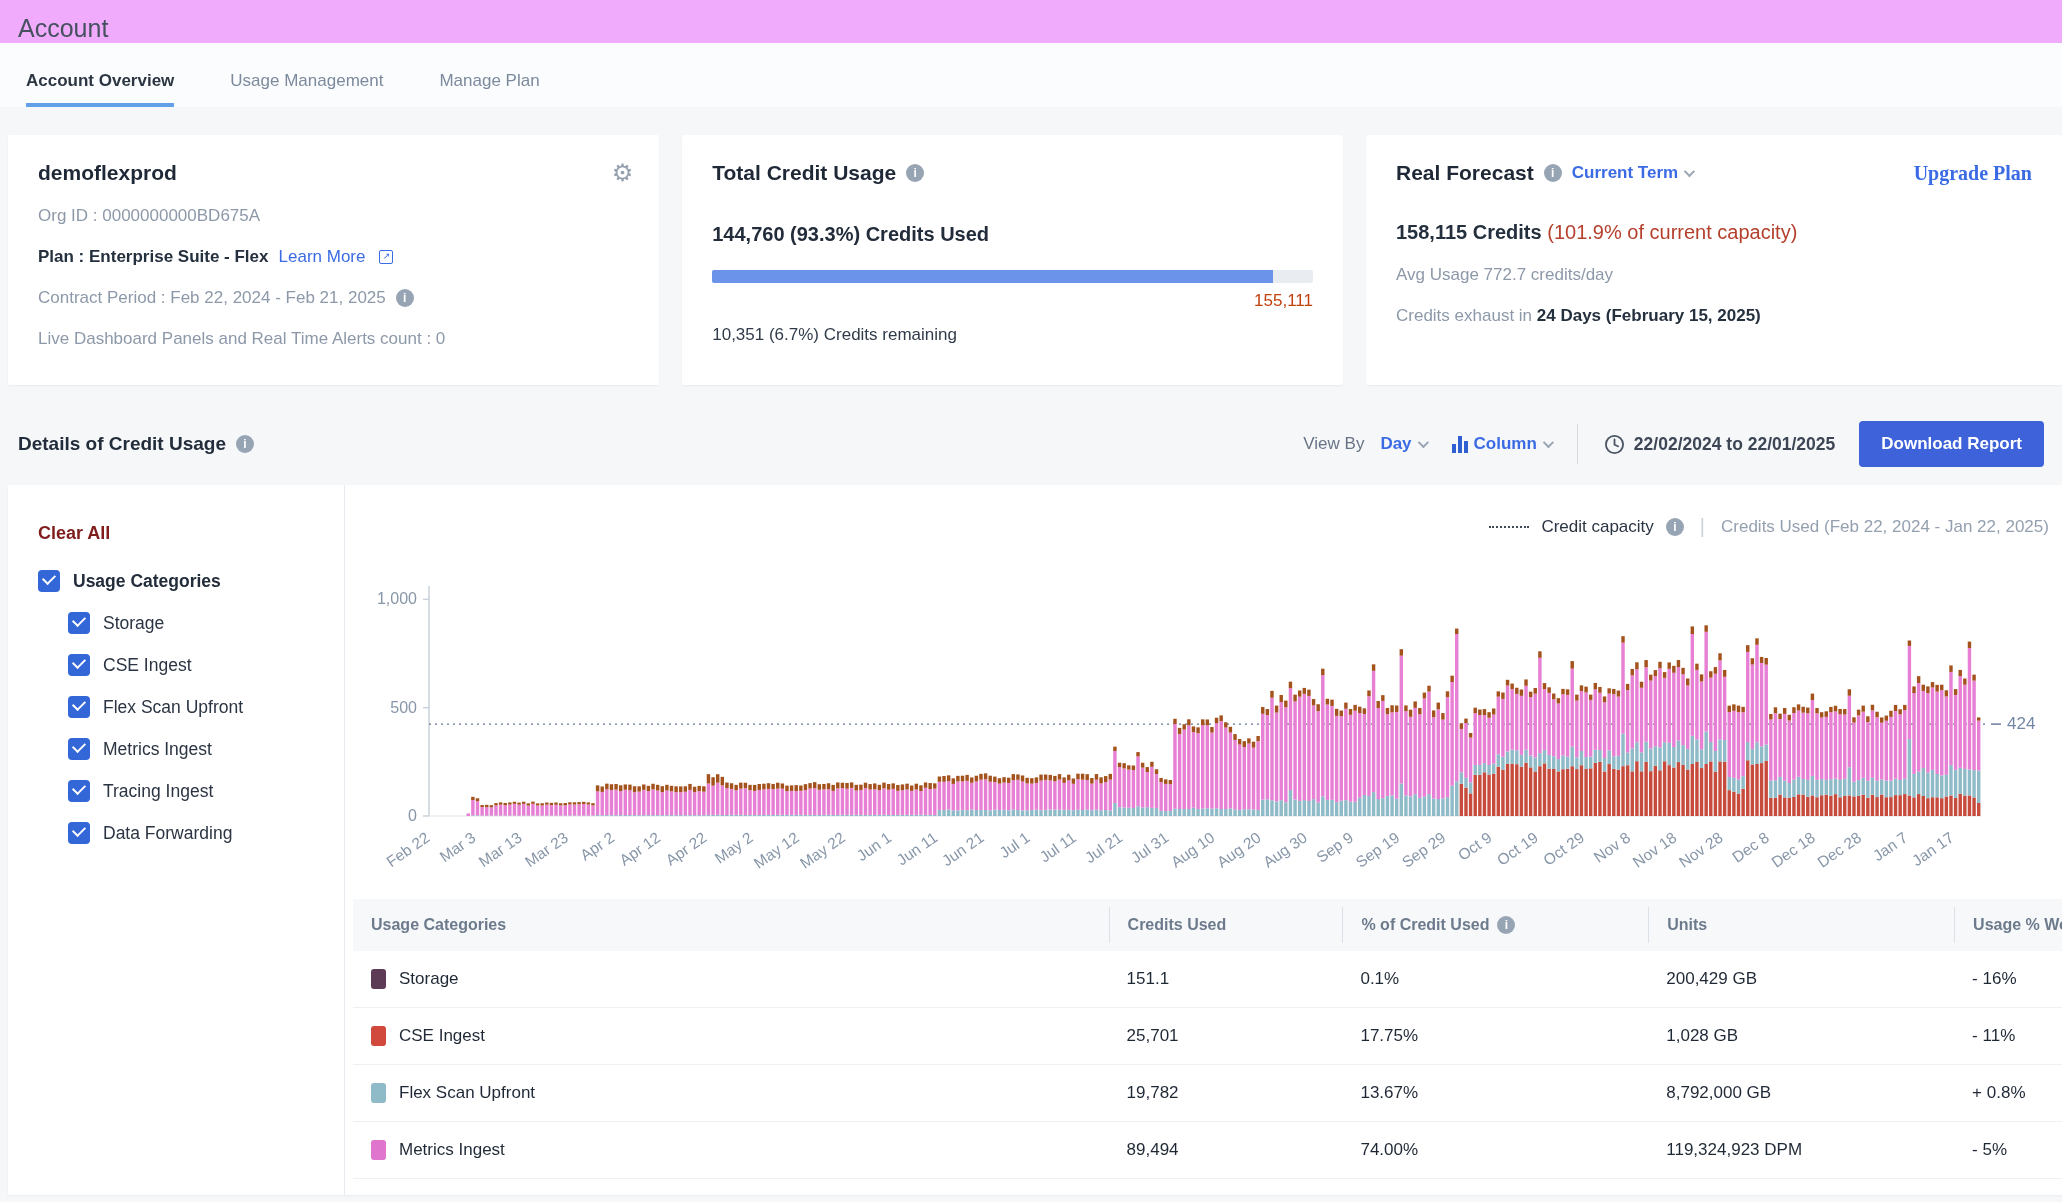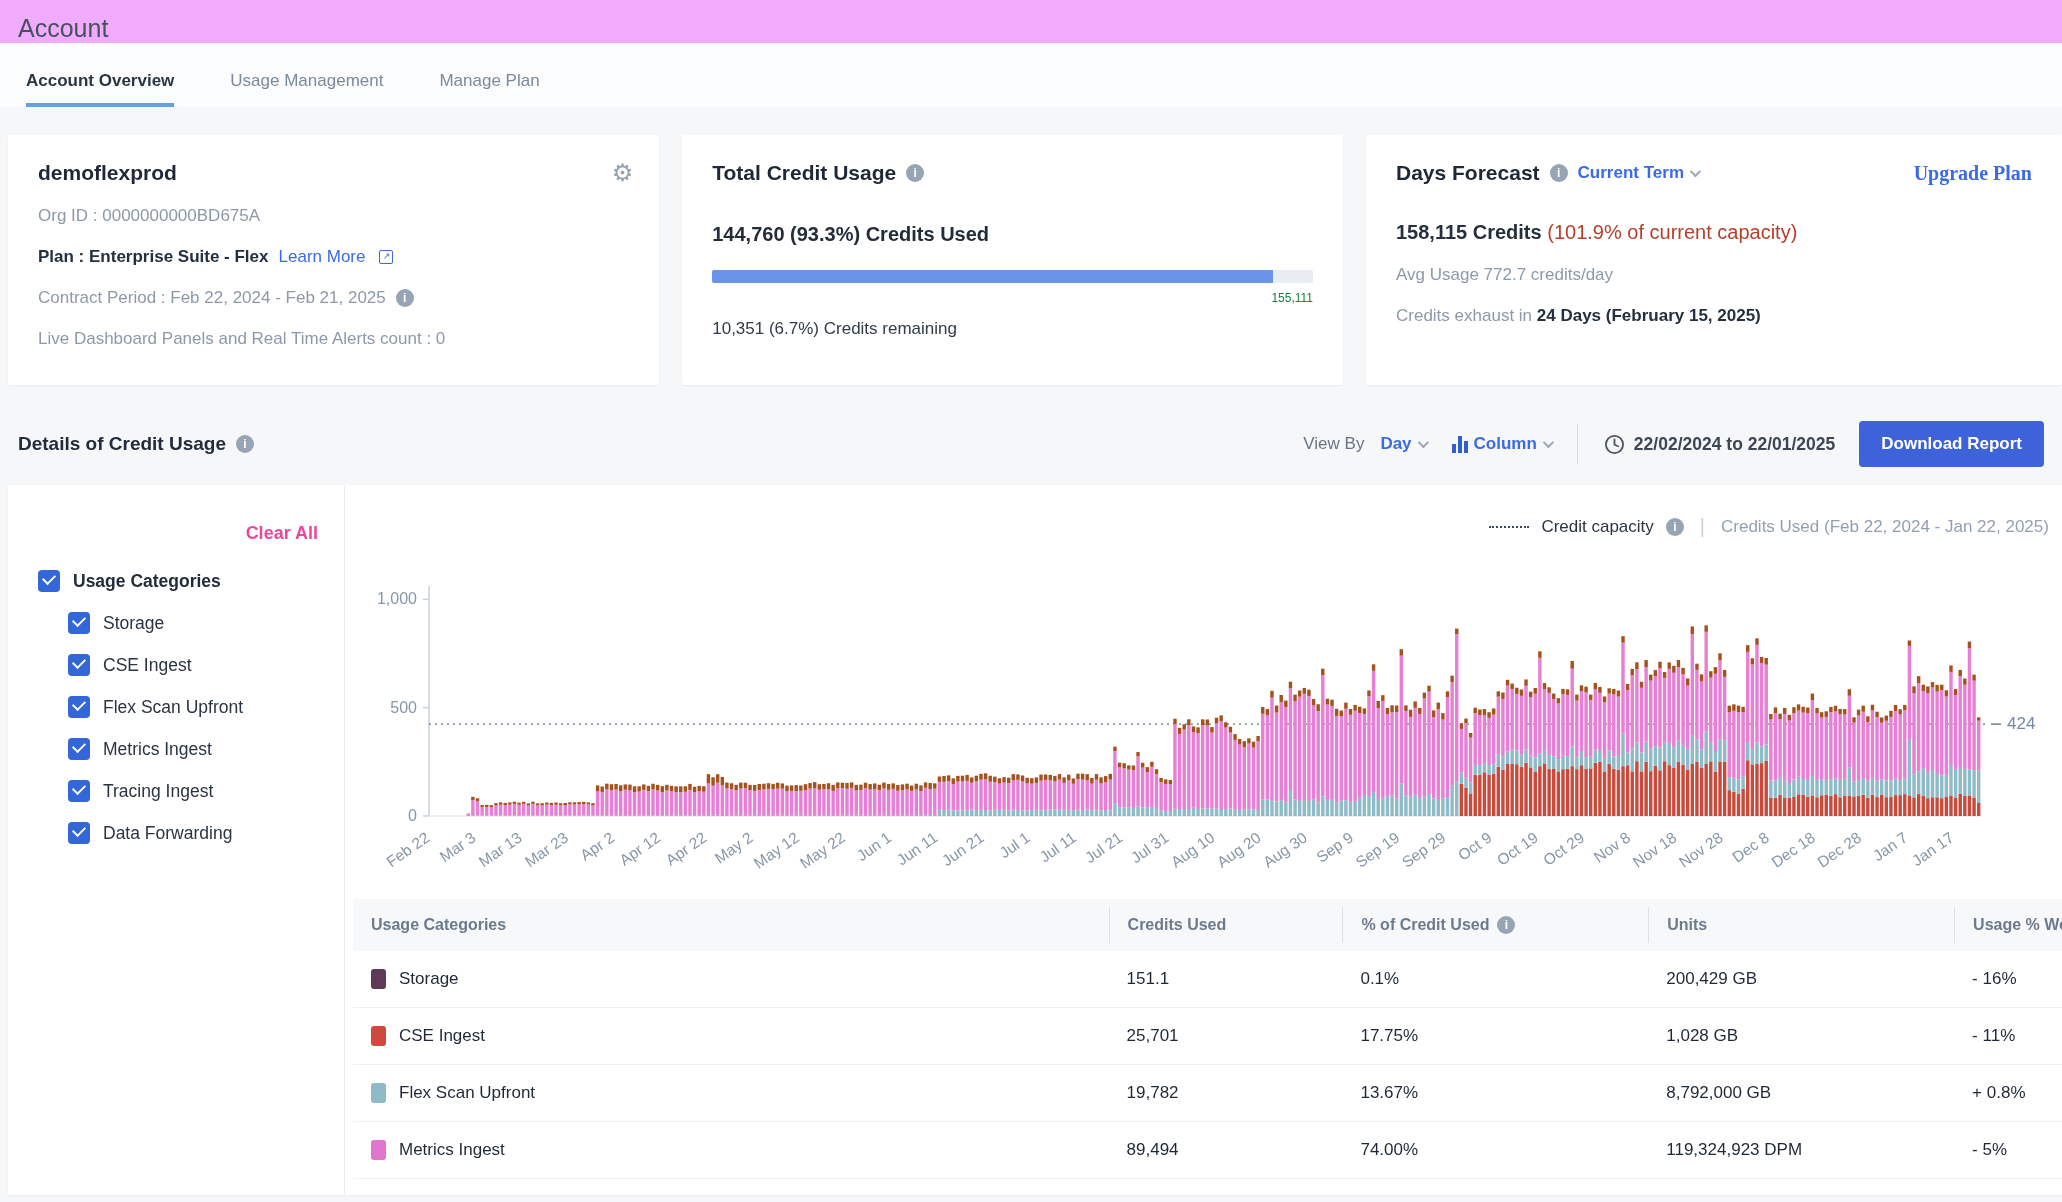--- a/index.html
+++ b/index.html
@@ -23,21 +23,21 @@
   .bold { font-weight:700; }
   .link { color:#3b6be4; cursor:pointer; }
   .gear { position:absolute; right:26px; top:24px; font-size:24px; color:#94a0ae; cursor:pointer; }
   .info-i { display:inline-flex; width:18px; height:18px; border-radius:50%; background:#97a4b4;
     color:#fff; font-size:12px; font-weight:700; align-items:center; justify-content:center; flex:none; }
   .ext-icon { display:inline-block; width:14px; height:14px; border:1.5px solid #3b6be4; border-radius:2px;
     font-size:9px; color:#3b6be4; line-height:11px; text-align:center; margin-left:4px; }
   .used-line { font-size:20px; font-weight:700; color:#222c3a; margin-top:38px; }
   .progress-track { margin-top:24px; height:13px; background:#e9ecf0; border-radius:2px; overflow:hidden; }
   .progress-fill { height:100%; background:#6b93ea; }
-  .capacity { text-align:right; font-size:12px; color:#15803d; margin-top:8px; }
+  .capacity { text-align:right; font-size:17px; color:#c2410c; margin-top:8px; }
   .remaining { font-size:17px; color:#313c4a; margin-top:14px; }
   .chev { display:inline-block; width:8px; height:8px; border-right:2px solid currentColor; border-bottom:2px solid currentColor;
     transform:rotate(45deg) translateY(-2px); margin-left:6px; }
   .chev.gray-c { color:#9aa6b4; }
   .forecast-head { display:flex; justify-content:space-between; align-items:center; }
   .credits-line { font-size:20px; margin-top:36px; }
   .warn { color:#b4402c; font-weight:400; }
   .toolbar { display:flex; align-items:center; padding:0 18px 0 18px; margin-top:34px; height:50px; }
   .toolbar-title { font-size:19px; font-weight:700; color:#222c3a; display:flex; align-items:center; gap:10px; }
   .toolbar-right { margin-left:auto; display:flex; align-items:center; gap:16px; }
@@ -45,21 +45,21 @@
   .sel { font-size:17px; color:#3b6be4; font-weight:600; cursor:pointer; display:flex; align-items:center; }
   .col-icon { display:inline-flex; align-items:flex-end; gap:2px; height:18px; margin:0 6px 0 10px; }
   .col-icon i { width:4px; background:#2f5fd0; display:block; }
   .vdiv { width:1px; height:40px; background:#d7dce3; margin:0 10px; }
   .daterange { font-size:17.5px; font-weight:700; color:#3c4655; display:flex; align-items:flex-end; gap:9px; }
   .dl-btn { background:#3d62d9; color:#fff; font-size:17px; font-weight:600; border:none; border-radius:4px;
     padding:13px 22px; cursor:pointer; margin-left:8px; }
   .panel { background:#fff; margin:16px 0 0 8px; width:2150px; display:flex; min-height:710px;
     box-shadow:0 1px 2px rgba(40,50,60,.06); }
   .filters { width:337px; flex:none; border-right:1px solid #e7ebef; padding:38px 26px 0 30px; }
-  .clear-all { text-align:right; font-size:18px; font-weight:700; color:#ec4899; cursor:pointer; }
+  .clear-all { font-size:18px; font-weight:700; color:#7f1d1d; cursor:pointer; }
   .chk-row { display:flex; align-items:center; gap:13px; margin-top:20px; }
   .chk-row.parent { margin-top:26px; }
   .chk-row.child { margin-left:30px; }
   .checkbox { width:22px; height:22px; border-radius:4px; background:#3366d6; position:relative; flex:none; cursor:pointer; }
   .checkbox::after { content:""; position:absolute; left:5px; top:4px; width:10px; height:6px;
     border-left:2.5px solid #fff; border-bottom:2.5px solid #fff; transform:rotate(-45deg); }
   .chk-label { font-size:17.5px; color:#2b3442; }
   .chk-row.parent .chk-label { font-weight:700; color:#222c3a; }
   .chart-side { flex:1; padding:30px 0 0 0; }
   .legend { display:flex; align-items:center; justify-content:flex-end; gap:12px; padding-right:32px; font-size:17px; }
@@ -119,21 +119,21 @@
     <div class="progress-track">
       <div class="progress-fill" style="width: 93.3%; background: rgb(107, 147, 234);"></div>
     </div>
     <div class="capacity">155,111</div>
     <div class="remaining">10,351 (6.7%) Credits remaining</div>
   </div>
 
   <div class="card card3">
     <div class="forecast-head">
       <div class="row">
-        <span class="card-title">Days Forecast</span>
+        <span class="card-title">Real Forecast</span>
         <span class="info-i">i</span>
         <span class="sel">
           <span>Current Term</span>
           <span class="chev gray-c"></span>
         </span>
       </div>
       <span class="link bold" style="font-size:20px;font-family:Liberation Serif, serif;">Upgrade Plan</span>
     </div>
     <div class="credits-line">
       <span class="bold dark">158,115 Credits</span>

